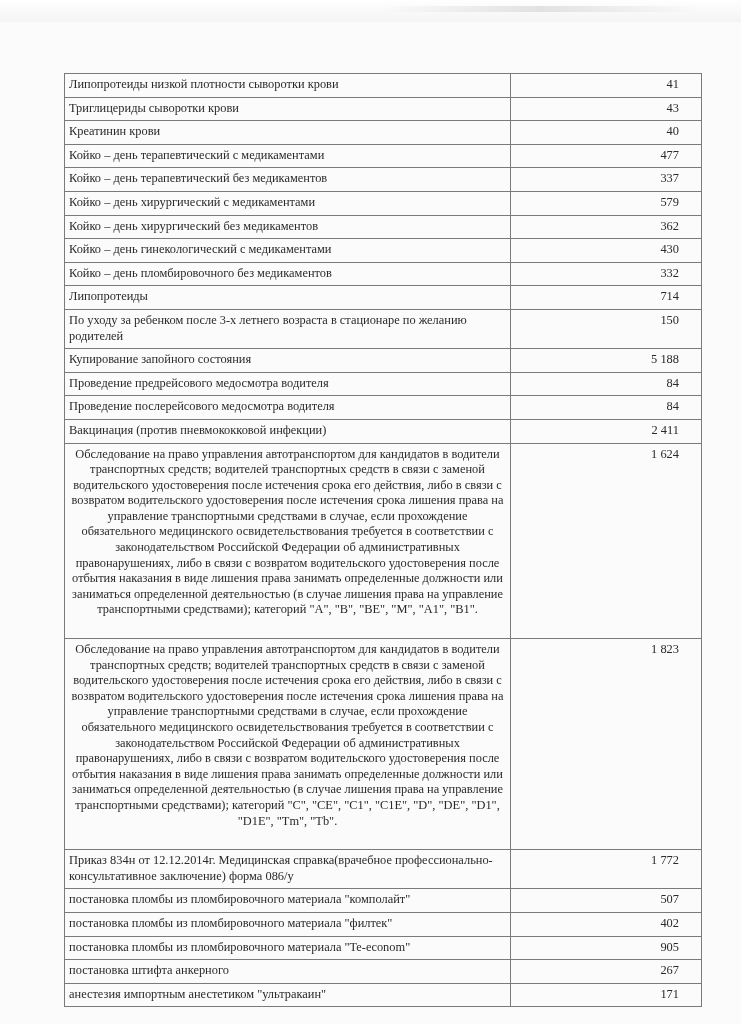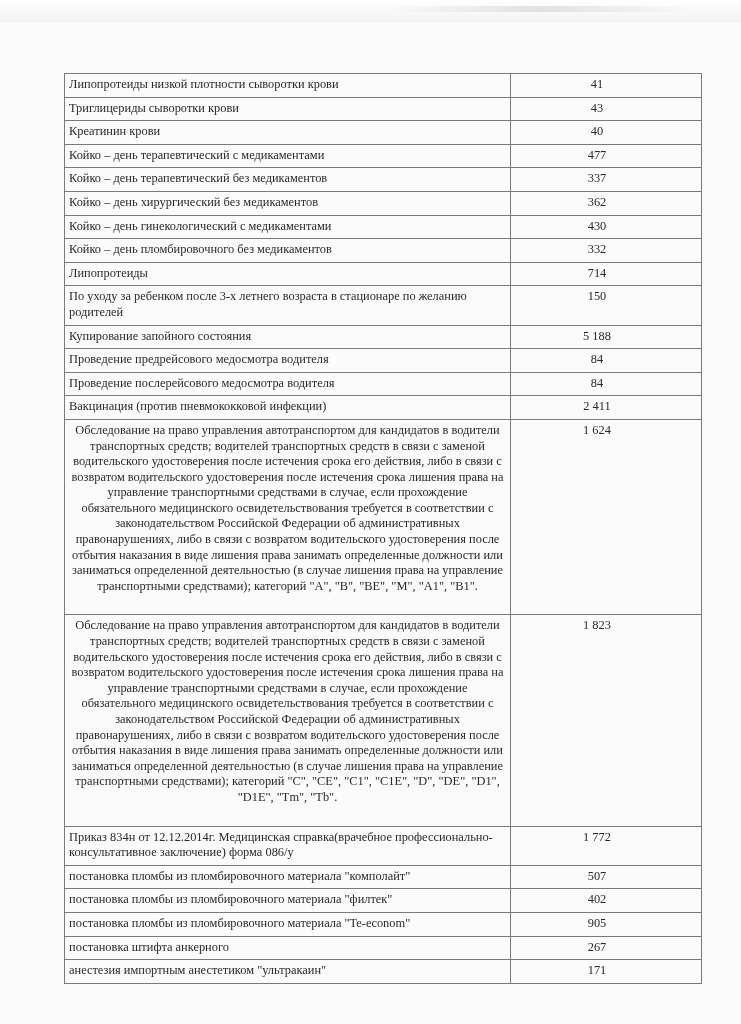--- a/index.html
+++ b/index.html
@@ -27,21 +27,21 @@
     font-size: 12.4px;
     line-height: 15.6px;
     margin-top: 30px;
   }
   .page-table td {
     border: 1px solid #7a7a7a;
     padding: 3px 4px 4px 4px;
     vertical-align: top;
   }
   .page-table td.name { width: 437px; }
-  .page-table td.price { text-align: center; padding-right: 22px; }
+  .page-table td.price { text-align: right; padding-right: 22px; }
   .page-table tr.single td { height: 15px; }
   .page-table tr.long td.name { padding-bottom: 20px; text-align: center; }
 </style>
 </head>
 <body>
 
 <div class="scan-edge"></div>
 <div class="scan-shadow"></div>
 
 <table class="page-table">
@@ -58,20 +58,24 @@
       <td class="name">Креатинин крови</td>
       <td class="price">40</td>
     </tr>
     <tr class="single">
       <td class="name">Койко – день терапевтический с медикаментами</td>
       <td class="price">477</td>
     </tr>
     <tr class="single">
       <td class="name">Койко – день терапевтический без медикаментов</td>
       <td class="price">337</td>
+    </tr>
+    <tr class="single">
+      <td class="name">Койко – день хирургический с медикаментами</td>
+      <td class="price">579</td>
     </tr>
     <tr class="single">
       <td class="name">Койко – день хирургический без медикаментов</td>
       <td class="price">362</td>
     </tr>
     <tr class="single">
       <td class="name">Койко – день гинекологический с медикаментами</td>
       <td class="price">430</td>
     </tr>
     <tr class="single">

